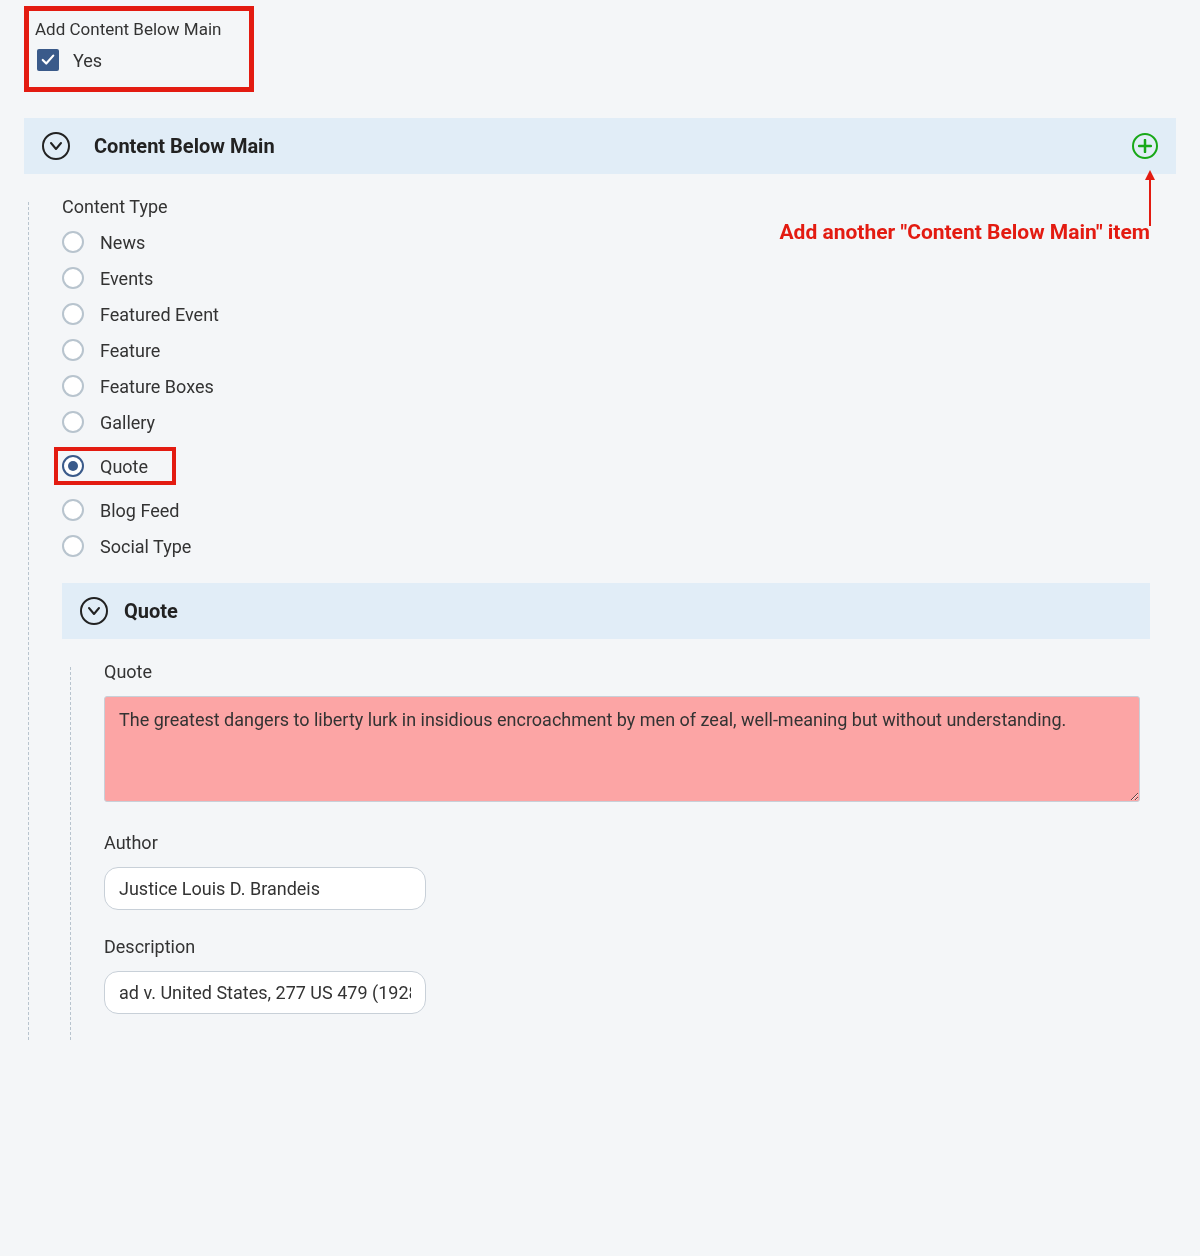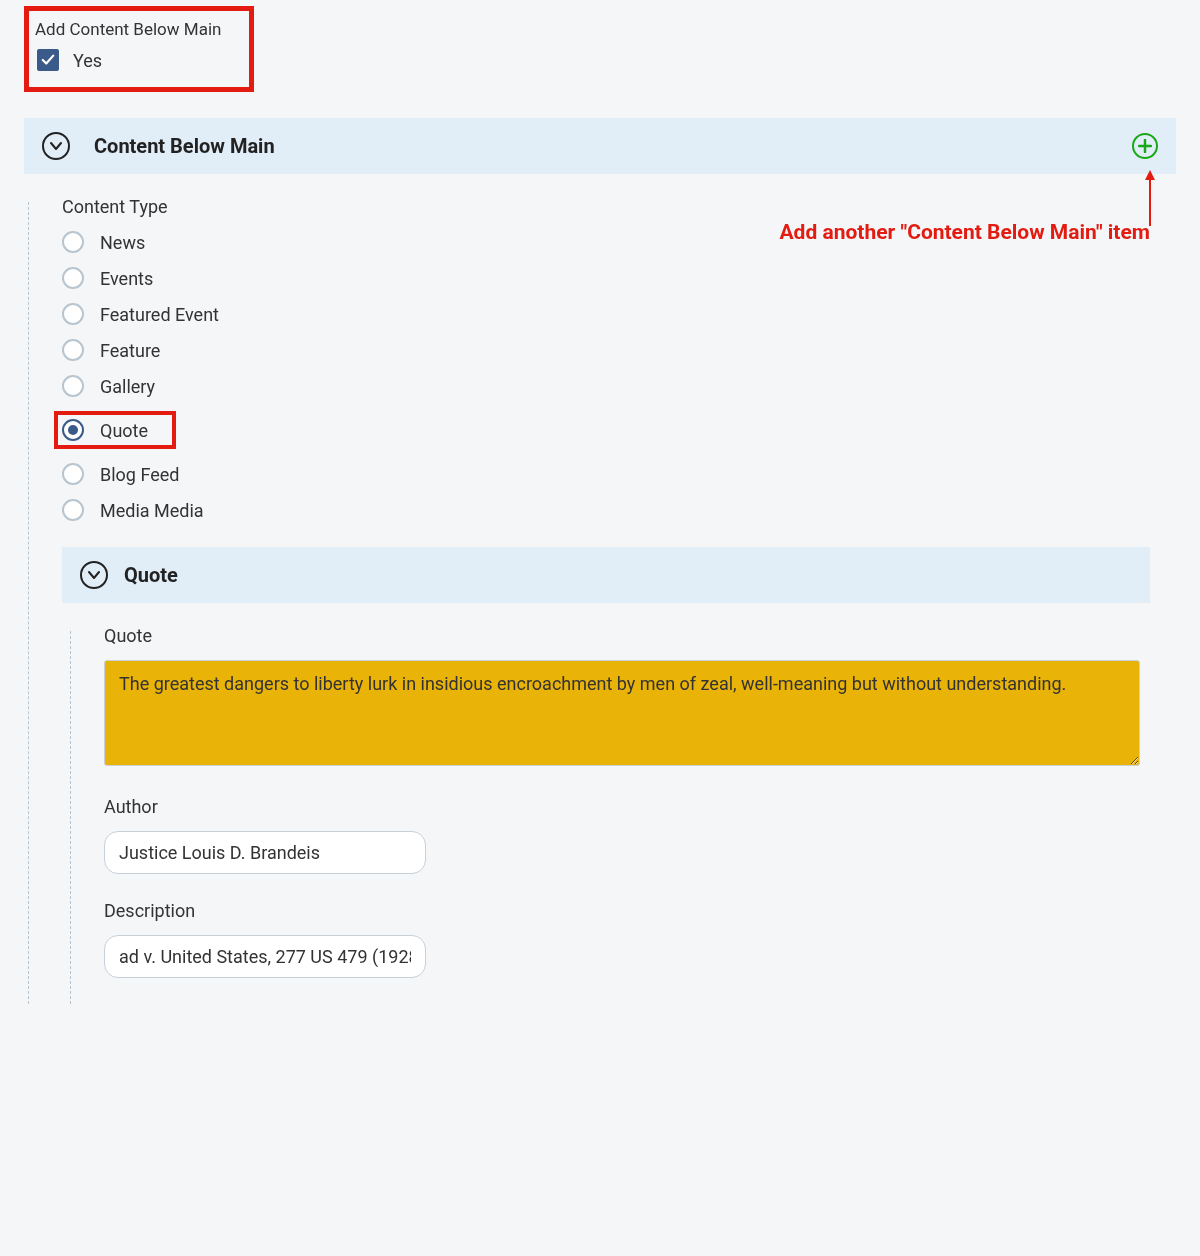--- a/index.html
+++ b/index.html
@@ -187,21 +187,21 @@
 .textarea {
   width: 100%;
   height: 106px;
   border: 1px solid #c8d0d8;
   border-radius: 3px;
   padding: 12px 14px;
   font-family: inherit;
   font-size: 18px;
   color: #333;
   resize: both;
-  background: #eab308;
+  background: #fca5a5;
 }
 .text-input {
   width: 322px;
   border: 1px solid #c8d0d8;
   border-radius: 14px;
   padding: 10px 14px;
   font-family: inherit;
   font-size: 18px;
   color: #333;
   background: #fff;
@@ -270,35 +270,39 @@
           <div class="radio-row">
             <div class="radio-outer"></div>
             <span class="radio-label">Featured Event</span>
           </div>
           <div class="radio-row">
             <div class="radio-outer"></div>
             <span class="radio-label">Feature</span>
           </div>
           <div class="radio-row">
             <div class="radio-outer"></div>
+            <span class="radio-label">Feature Boxes</span>
+          </div>
+          <div class="radio-row">
+            <div class="radio-outer"></div>
             <span class="radio-label">Gallery</span>
           </div>
           <div class="radio-row highlight">
             <div class="radio-outer selected">
                 <div class="radio-inner"></div>
               </div>
             <span class="radio-label">Quote</span>
           </div>
           <div class="radio-row">
             <div class="radio-outer"></div>
             <span class="radio-label">Blog Feed</span>
           </div>
           <div class="radio-row">
             <div class="radio-outer"></div>
-            <span class="radio-label">Media Media</span>
+            <span class="radio-label">Social Type</span>
           </div>
         </div>
 
         <div class="nested-section">
           <div class="nested-header">
             <div class="chevron-circle">
               <svg viewBox="0 0 12 12">
                   <path d="M1 3 L6 9 L11 3" stroke="#222" stroke-width="2" fill="none" stroke-linecap="round" stroke-linejoin="round"></path>
                 </svg>
             </div>

